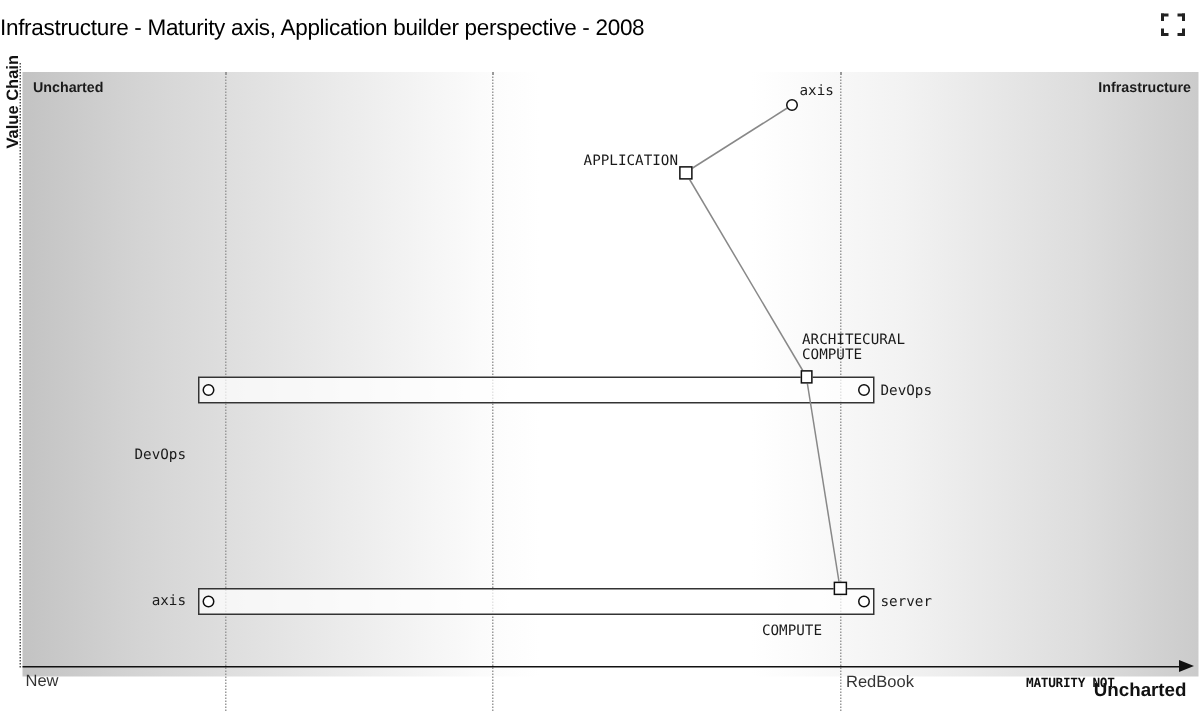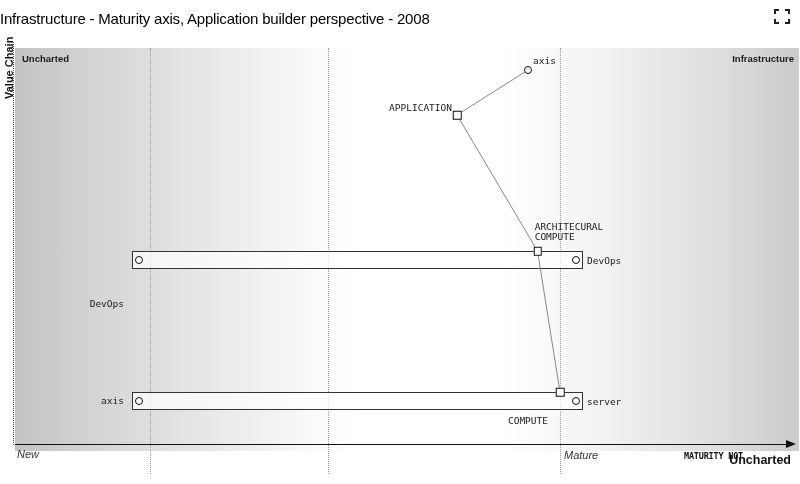--- a/index.html
+++ b/index.html
@@ -60,21 +60,21 @@
     font-size: 9.5px; color: #1a1a1a; white-space: nowrap; line-height: 10px;
   }
   .node-label.two-line { text-align: left; transform: translateX(-50%); }
 
   .axis-line { position: absolute; left: 15px; top: 444px; width: 774px; height: 0; border-top: 1.5px solid #111; }
   .axis-arrow {
     position: absolute; left: 786px; top: 440px; width: 0; height: 0;
     border-left: 10px solid #111; border-top: 4.5px solid transparent; border-bottom: 4.5px solid transparent;
   }
 
-  .axis-tick-label { position: absolute; font-size: 11px; font-style: italic; color: #333; }
+  .axis-tick-label { position: absolute; font-size: 11px; color: #333; }
   .evolution-label { position: absolute; right: 9px; top: 453px; font-size: 12.5px; font-weight: bold; color: #111; }
   .maturity-overlay {
     position: absolute; left: 684px; top: 451px; font-family: "DejaVu Sans Mono", monospace;
     font-size: 8.5px; font-weight: bold; color: #111; letter-spacing: -0.2px; white-space: nowrap;
   }
 </style>
 </head>
 <body>
 
 <div class="page-title">Infrastructure - Maturity axis, Application builder perspective - 2008</div>
@@ -124,15 +124,15 @@
   <div class="node-label" style="right:675px; top:348px;">axis</div>
   <div class="node-label" style="left:572px; top:349px;">server</div>
 </div>
 
 <div class="vc-dotted-border"></div>
 <div class="value-chain-label">Value Chain</div>
 
 <div class="axis-line"></div>
 <div class="axis-arrow"></div>
 <div class="axis-tick-label" style="left:17px; top:448px;">New</div>
-<div class="axis-tick-label" style="left:564px; top:449px;">Mature</div>
+<div class="axis-tick-label" style="left:564px; top:449px;">RedBook</div>
 <div class="maturity-overlay">MATURITY NOT</div>
 <div class="evolution-label">Uncharted</div>
 
 </body></html>

